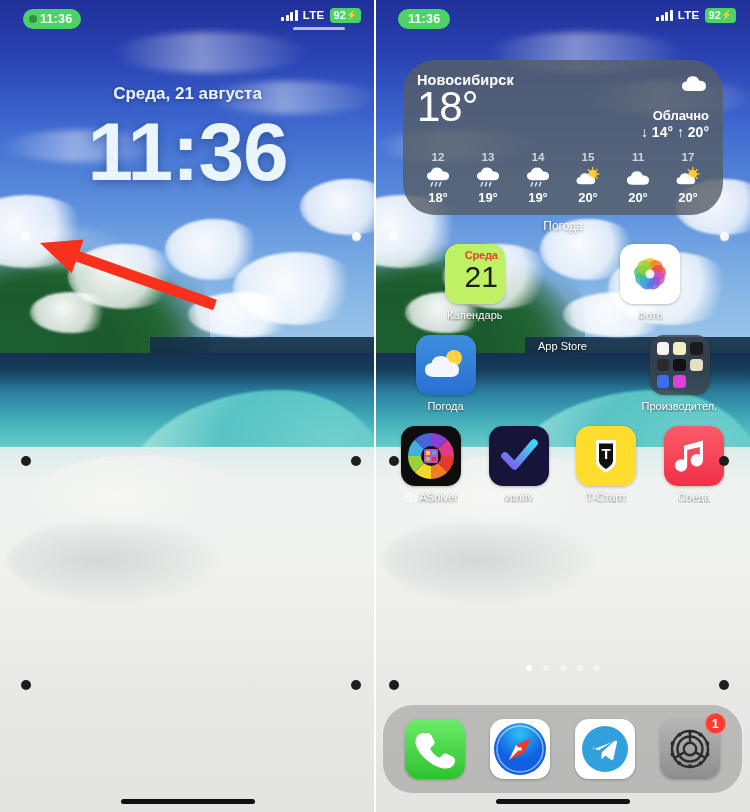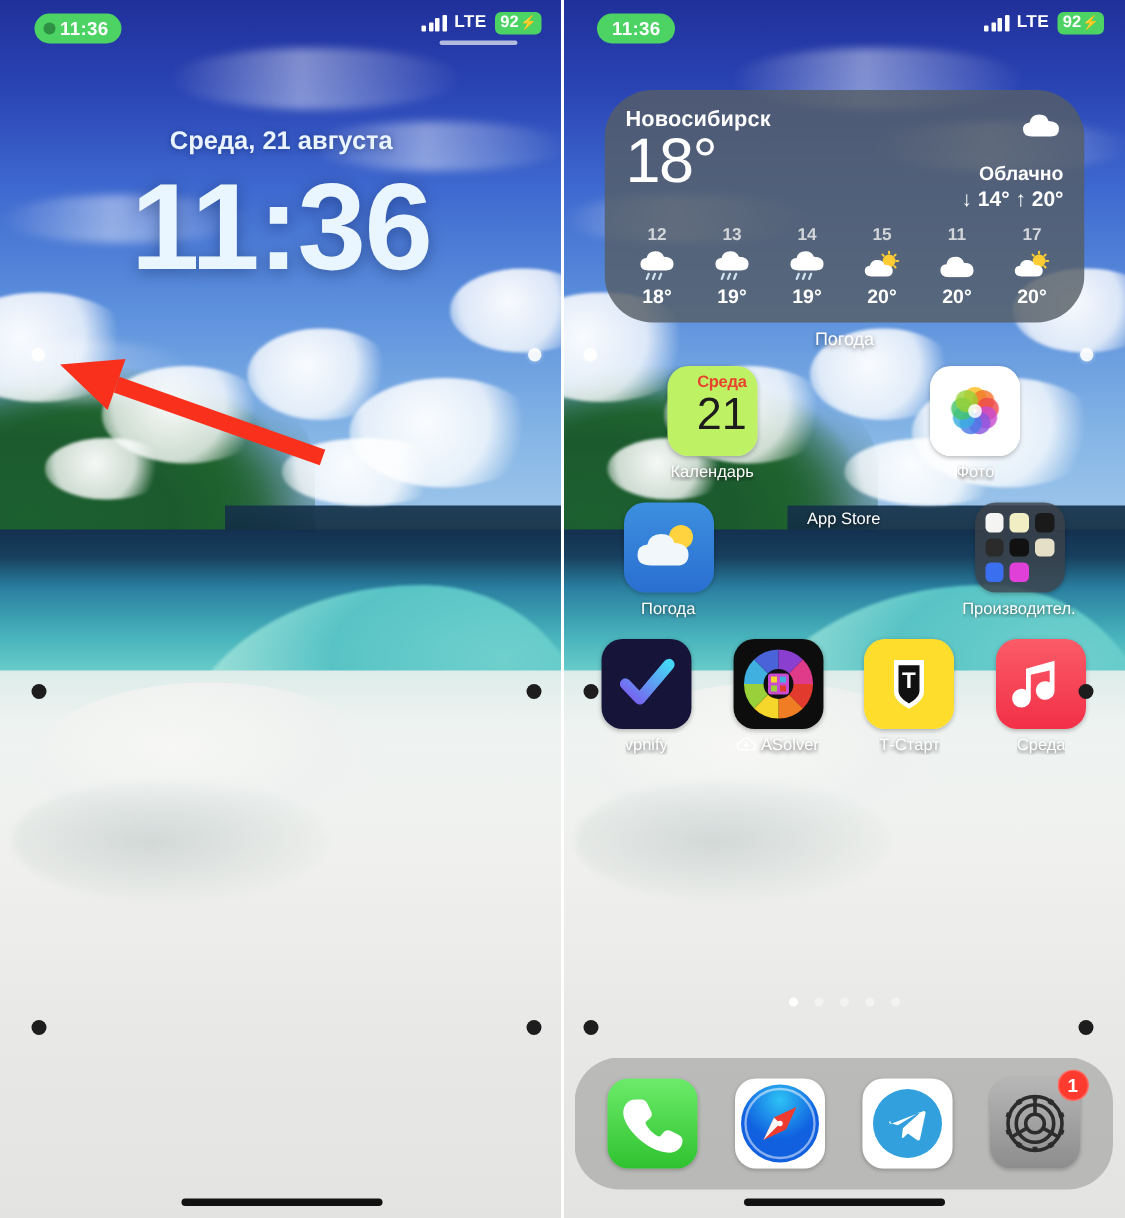--- a/index.html
+++ b/index.html
@@ -520,34 +520,20 @@
                     <i style="background:transparent;"></i>
                   </div>
                 </div>
               </div>
               <div class="app-label">Производител...</div>
             </div>
           </div>
           <div class="row">
             <div class="cell">
               <div class="ico">
-                <div class="inner grad-vpnify"><svg width="60" height="60" viewBox="0 0 60 60">
-                    <defs>
-                      <linearGradient id="vg" x1="0" y1="1" x2="1" y2="0">
-                        <stop offset="0" stop-color="#7b5bf0"></stop>
-                        <stop offset="1" stop-color="#45d6f5"></stop>
-                      </linearGradient>
-                    </defs>
-                    <path d="M16 30 L25.5 40 L45 17" fill="none" stroke="url(#vg)" stroke-width="7.5" stroke-linecap="round" stroke-linejoin="round"></path>
-                  </svg></div>
-              </div>
-              <div class="app-label">vpnify</div>
-            </div>
-            <div class="cell">
-              <div class="ico">
                 <div class="inner grad-asolver"><svg width="60" height="60" viewBox="0 0 60 60">
                     <path d="M30 30 L53.0 30.0 A23 23 0 0 1 46.3 46.3 Z" fill="#e23b2e"></path>
                     <path d="M30 30 L46.3 46.3 A23 23 0 0 1 30.0 53.0 Z" fill="#f07d23"></path>
                     <path d="M30 30 L30.0 53.0 A23 23 0 0 1 13.7 46.3 Z" fill="#f5d62a"></path>
                     <path d="M30 30 L13.7 46.3 A23 23 0 0 1 7.0 30.0 Z" fill="#9ad13a"></path>
                     <path d="M30 30 L7.0 30.0 A23 23 0 0 1 13.7 13.7 Z" fill="#3fb0e0"></path>
                     <path d="M30 30 L13.7 13.7 A23 23 0 0 1 30.0 7.0 Z" fill="#4a63d8"></path>
                     <path d="M30 30 L30.0 7.0 A23 23 0 0 1 46.3 13.7 Z" fill="#8a3fd0"></path>
                     <path d="M30 30 L46.3 13.7 A23 23 0 0 1 53.0 30.0 Z" fill="#e03a8a"></path>
                     <circle cx="30" cy="30" r="10" fill="#101010"></circle>
@@ -555,20 +541,34 @@
                     <rect x="25" y="25" width="4" height="4" fill="#f5d62a"></rect>
                     <rect x="31" y="25" width="4" height="4" fill="#3fb0e0"></rect>
                     <rect x="25" y="31" width="4" height="4" fill="#9ad13a"></rect>
                     <rect x="31" y="31" width="4" height="4" fill="#e23b2e"></rect>
                   </svg></div>
               </div>
               <div class="app-label"><span class="cloud-dl"><svg width="13" height="10" viewBox="0 0 14 10">
                     <path d="M4 9.2 Q0.6 9.2 0.6 6.4 Q0.6 4 3.2 3.8 Q3.8 0.8 7 0.8 Q10 0.8 10.7 3.3 Q13.4 3.5 13.4 6.3 Q13.4 9.2 10.4 9.2 Z" fill="none" stroke="#ffffff" stroke-width="1.1"></path>
                     <path d="M7 3.6 v3.2 M5.6 5.6 L7 7 L8.4 5.6" stroke="#ffffff" stroke-width="1.1" fill="none" stroke-linecap="round"></path>
                   </svg></span>ASolver</div>
+            </div>
+            <div class="cell">
+              <div class="ico">
+                <div class="inner grad-vpnify"><svg width="60" height="60" viewBox="0 0 60 60">
+                    <defs>
+                      <linearGradient id="vg" x1="0" y1="1" x2="1" y2="0">
+                        <stop offset="0" stop-color="#7b5bf0"></stop>
+                        <stop offset="1" stop-color="#45d6f5"></stop>
+                      </linearGradient>
+                    </defs>
+                    <path d="M16 30 L25.5 40 L45 17" fill="none" stroke="url(#vg)" stroke-width="7.5" stroke-linecap="round" stroke-linejoin="round"></path>
+                  </svg></div>
+              </div>
+              <div class="app-label">vpnify</div>
             </div>
             <div class="cell">
               <div class="ico">
                 <div class="inner grad-tstart"><svg width="60" height="60" viewBox="0 0 60 60">
                     <path d="M20 14h20v21c0 6-6.5 9.5-10 11.5C26.5 44.5 20 41 20 35z" fill="#fff"></path>
                     <path d="M23 17.5h14v17c0 4.3-4.8 7-7 8.5-2.2-1.5-7-4.2-7-8.5z" fill="#111"></path>
                     <text x="30" y="32.5" font-family="Liberation Sans, sans-serif" font-size="15" font-weight="bold" fill="#fff" text-anchor="middle">T</text>
                   </svg></div>
               </div>
               <div class="app-label">Т-Старт</div>

